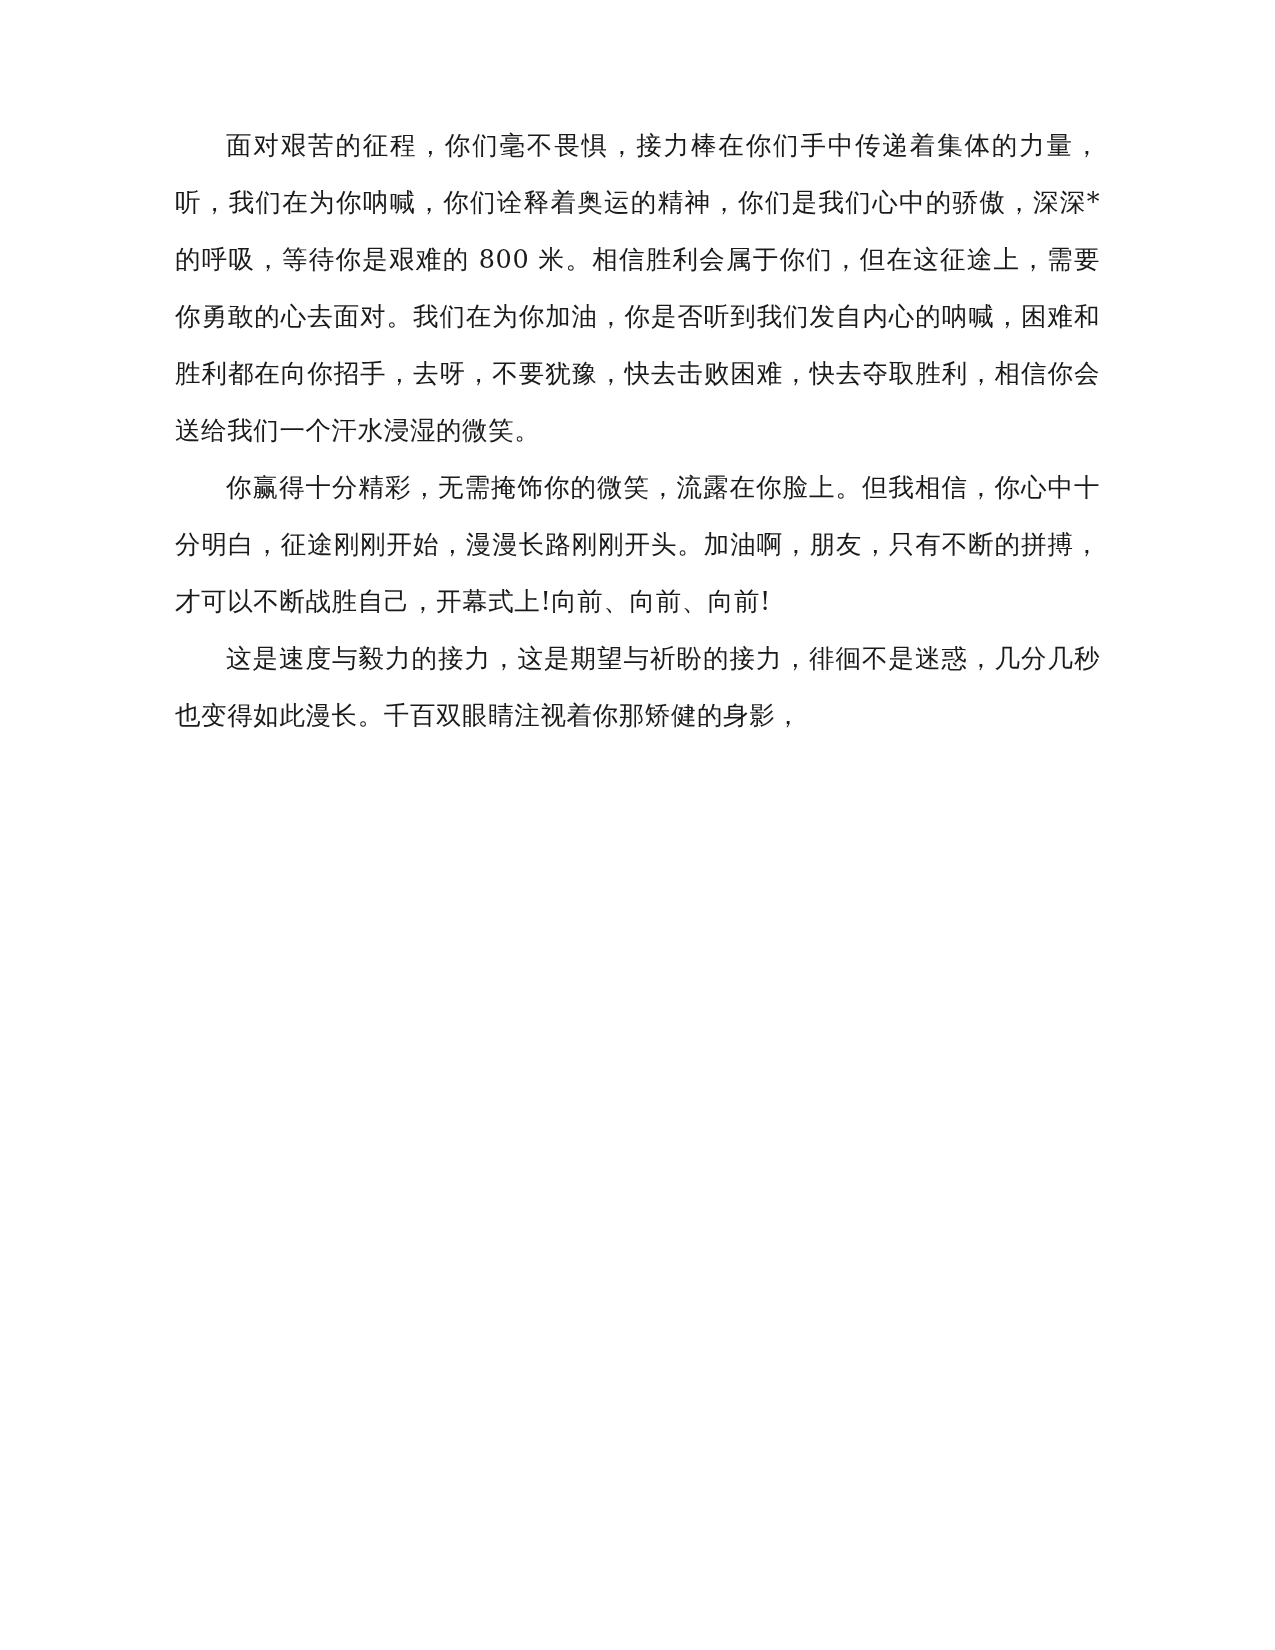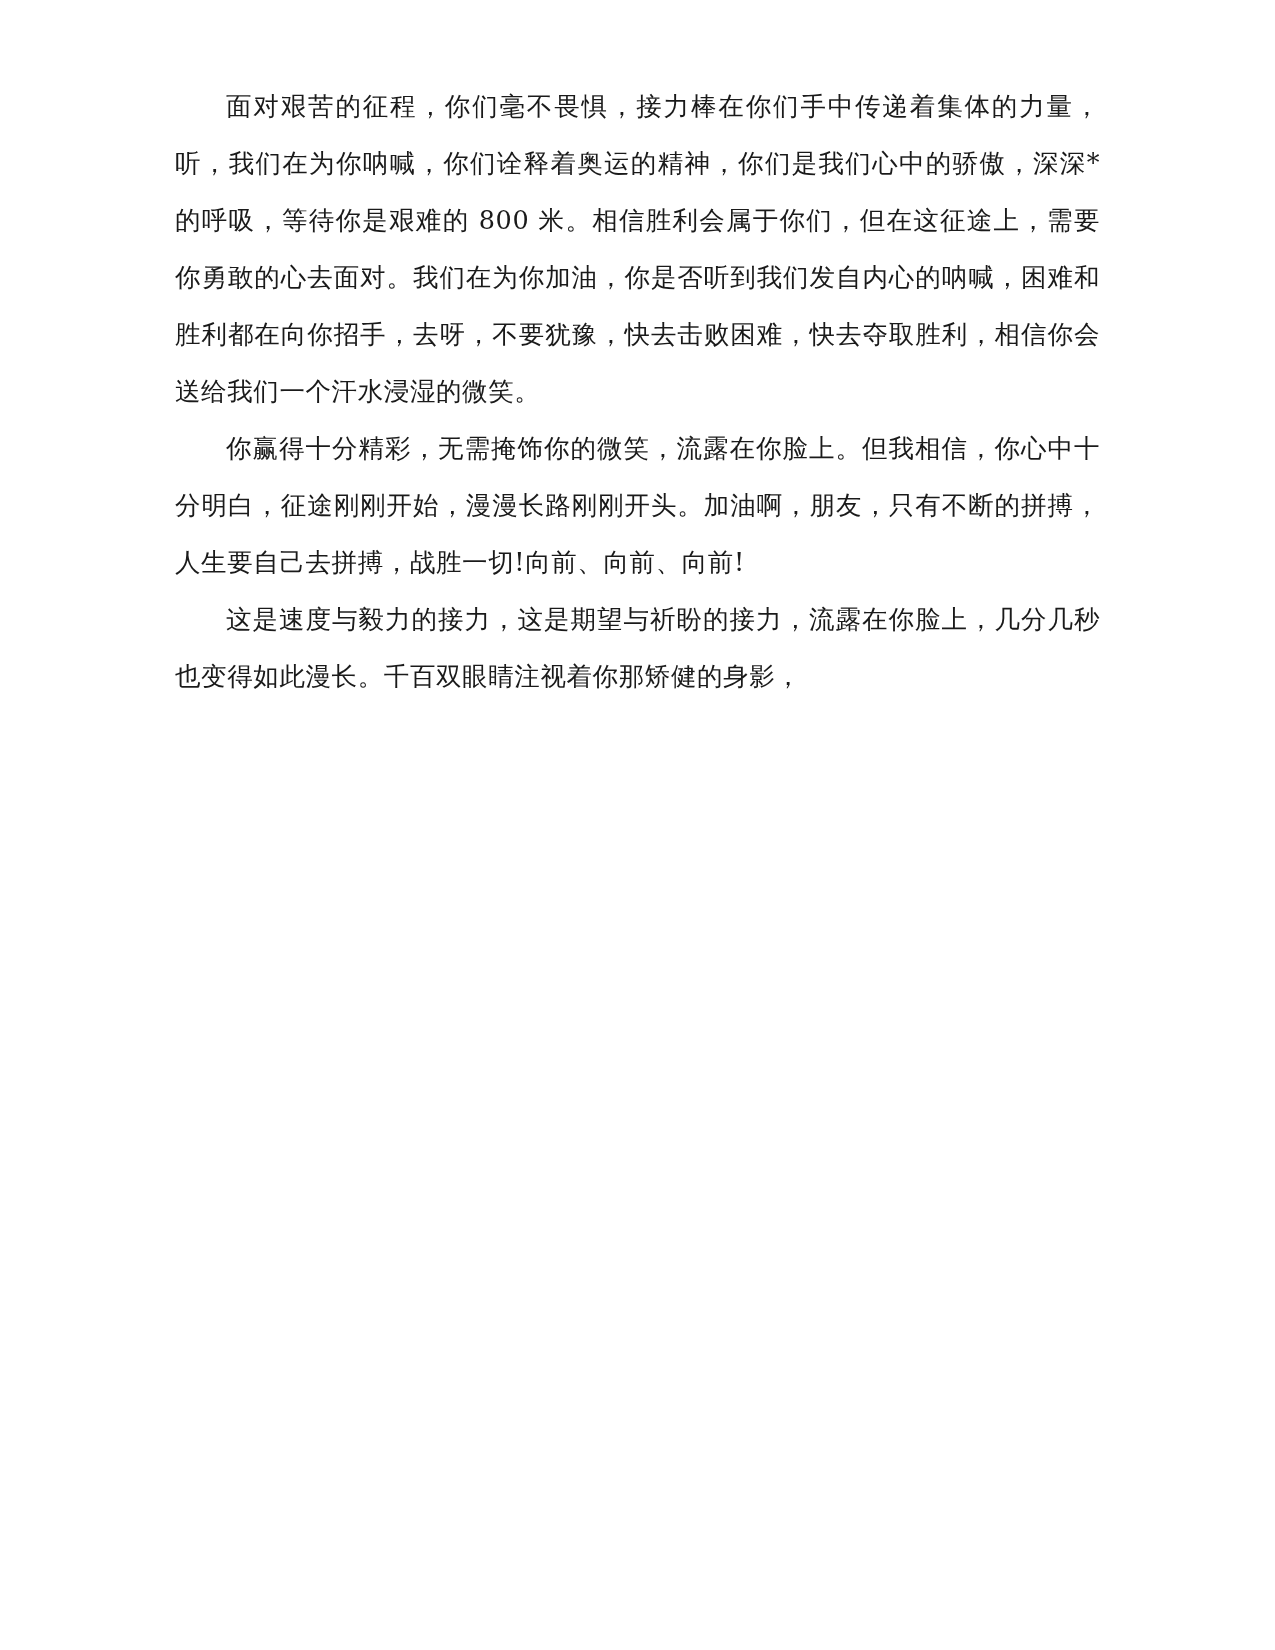--- a/index.html
+++ b/index.html
@@ -6,21 +6,21 @@
     margin: 0;
     padding: 0;
     background: #ffffff;
   }
   .page {
     width: 1275px;
     height: 1650px;
     background: #ffffff;
     position: relative;
     box-sizing: border-box;
-    padding: 78px 175px 60px 175px;
+    padding: 117px 175px 60px 175px;
     font-family: "DejaVu Serif", "Liberation Serif", serif;
   }
   .doc-body {
     font-size: 25.5px;
     line-height: 57px;
     color: #1a1a1a;
     text-align: justify;
     text-justify: inter-character;
     letter-spacing: 0.6px;
   }
@@ -33,16 +33,16 @@
   .para + .para {
     margin-top: 0;
   }
 </style>
 </head>
 <body>
 
 <div class="page">
   <div class="doc-body">
     <p class="para">面对艰苦的征程，你们毫不畏惧，接力棒在你们手中传递着集体的力量，听，我们在为你呐喊，你们诠释着奥运的精神，你们是我们心中的骄傲，深深*的呼吸，等待你是艰难的 800 米。相信胜利会属于你们，但在这征途上，需要你勇敢的心去面对。我们在为你加油，你是否听到我们发自内心的呐喊，困难和胜利都在向你招手，去呀，不要犹豫，快去击败困难，快去夺取胜利，相信你会送给我们一个汗水浸湿的微笑。</p>
-    <p class="para">你赢得十分精彩，无需掩饰你的微笑，流露在你脸上。但我相信，你心中十分明白，征途刚刚开始，漫漫长路刚刚开头。加油啊，朋友，只有不断的拼搏，人生要自己去拼搏，战胜一切!向前、向前、向前!</p>
-    <p class="para">这是速度与毅力的接力，这是期望与祈盼的接力，流露在你脸上，几分几秒也变得如此漫长。千百双眼睛注视着你那矫健的身影，</p>
+    <p class="para">你赢得十分精彩，无需掩饰你的微笑，流露在你脸上。但我相信，你心中十分明白，征途刚刚开始，漫漫长路刚刚开头。加油啊，朋友，只有不断的拼搏，才可以不断战胜自己，开幕式上!向前、向前、向前!</p>
+    <p class="para">这是速度与毅力的接力，这是期望与祈盼的接力，徘徊不是迷惑，几分几秒也变得如此漫长。千百双眼睛注视着你那矫健的身影，</p>
   </div>
 </div>
 
 </body></html>

